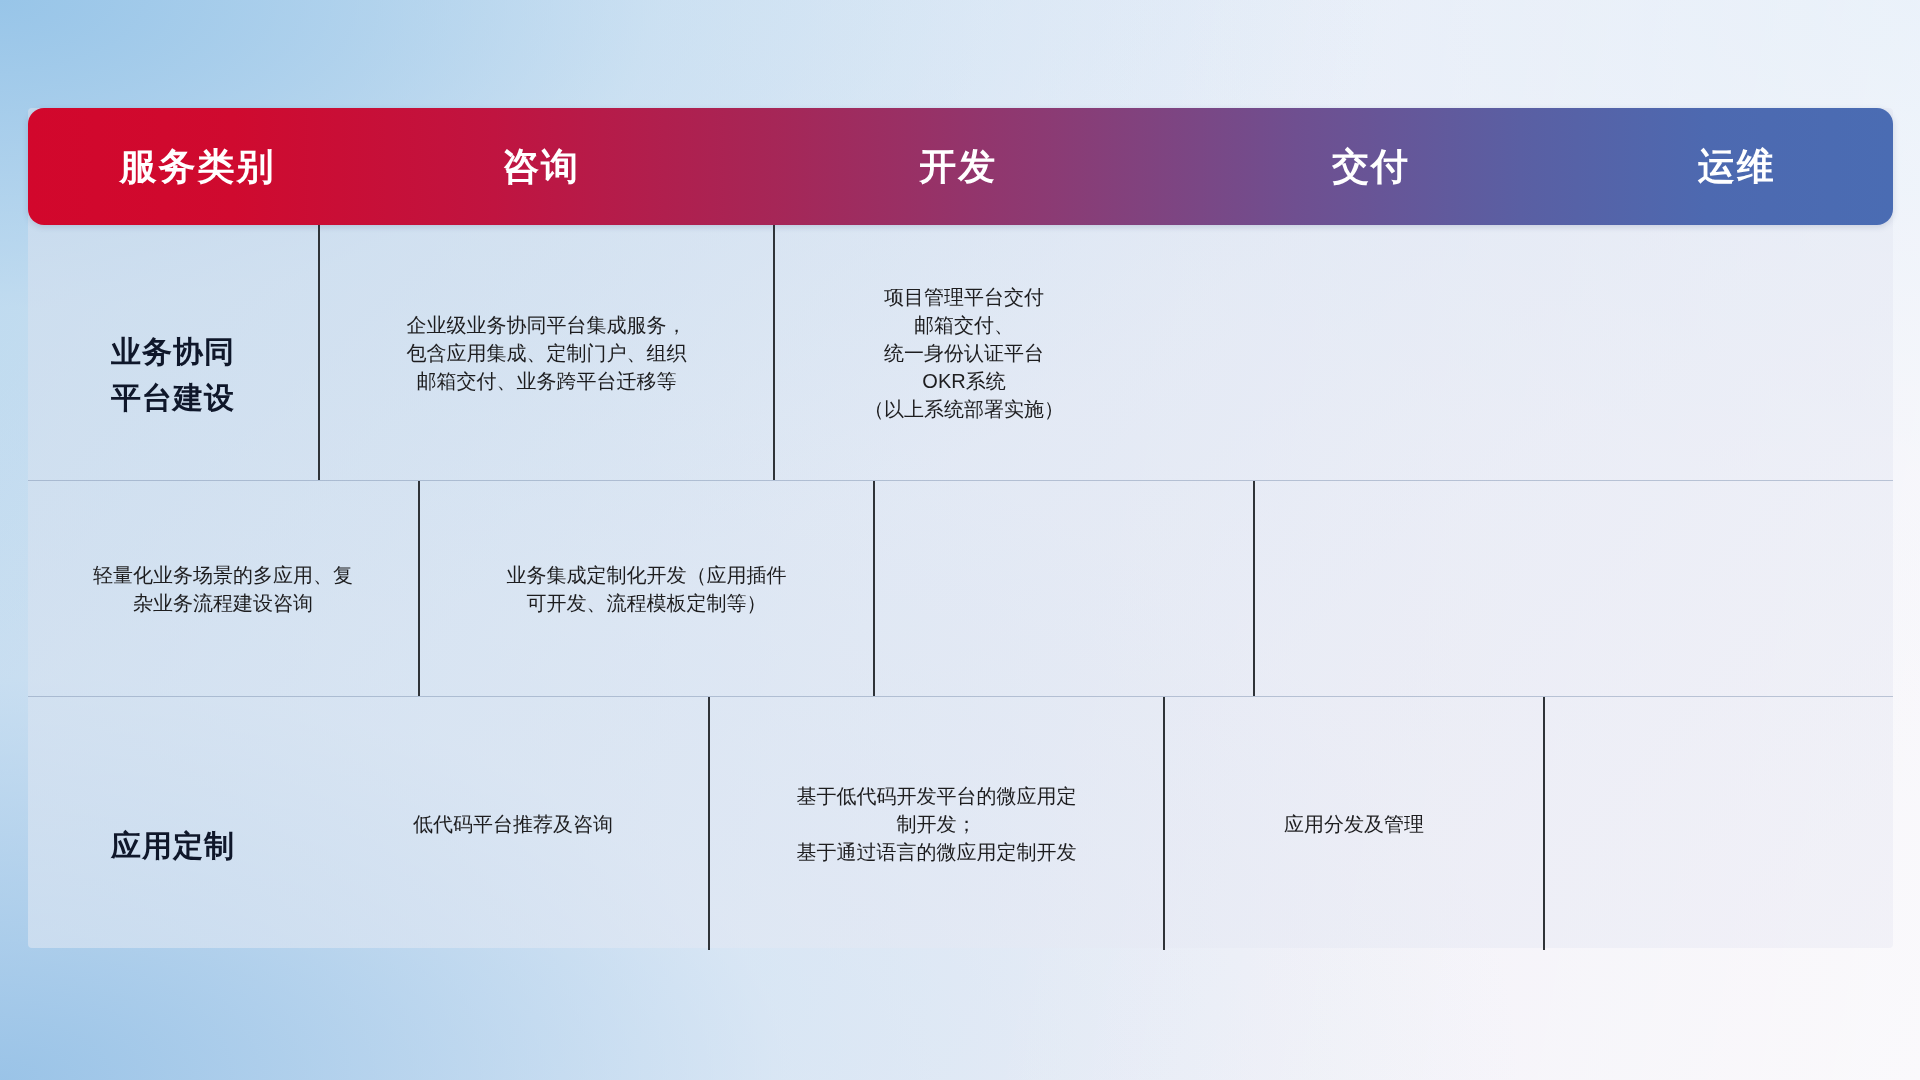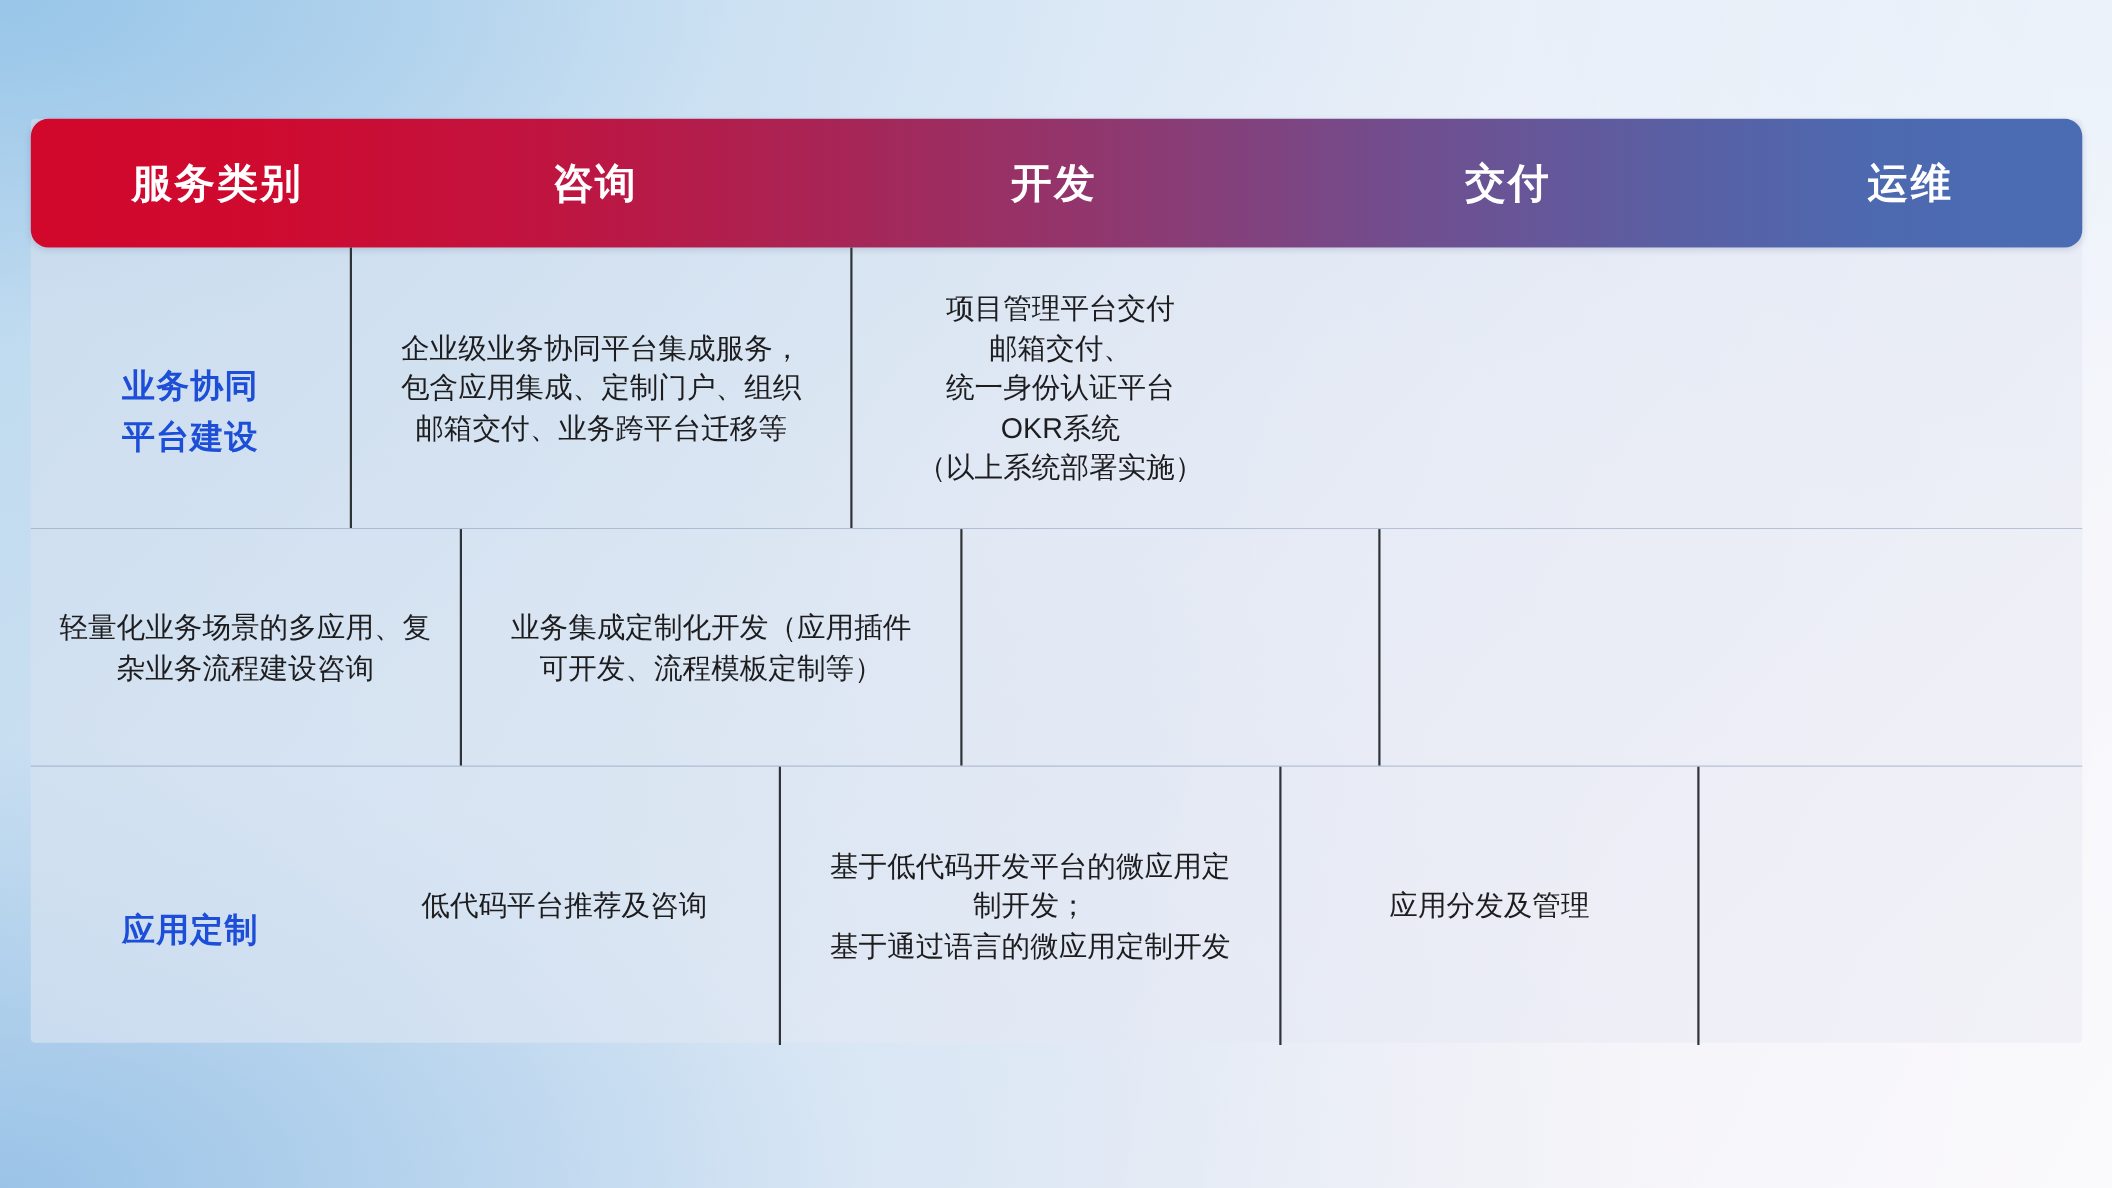--- a/index.html
+++ b/index.html
@@ -74,25 +74,25 @@
   .row{display:flex;flex:0 0 auto;}
   .row.r0{height:255px;}
   .row.r1{height:215px;}
   .row.r2{height:253px;}
   .row + .row{border-top:1px solid rgba(120,140,170,.45);}
 
   .cell{
     display:flex;align-items:center;justify-content:center;
     text-align:center;box-sizing:border-box;
     padding:4px 14px;
-    font-size:26px;line-height:1.40;color:#1d1d1f;
+    font-size:20px;line-height:1.40;color:#1d1d1f;
     white-space:pre-line;
   }
   .cell.cat{
-    color:#1d4ed8;font-weight:700;font-size:30px;line-height:1.52;letter-spacing:1px;margin-top:44px;
+    color:#0f172a;font-weight:700;font-size:30px;line-height:1.52;letter-spacing:1px;margin-top:44px;
   }
   
   .sep-l{border-left:2px solid #2f3338;}
 </style>
 </head>
 <body>
 
 <div id="bg"></div>
 
 <div id="table-wrap">

